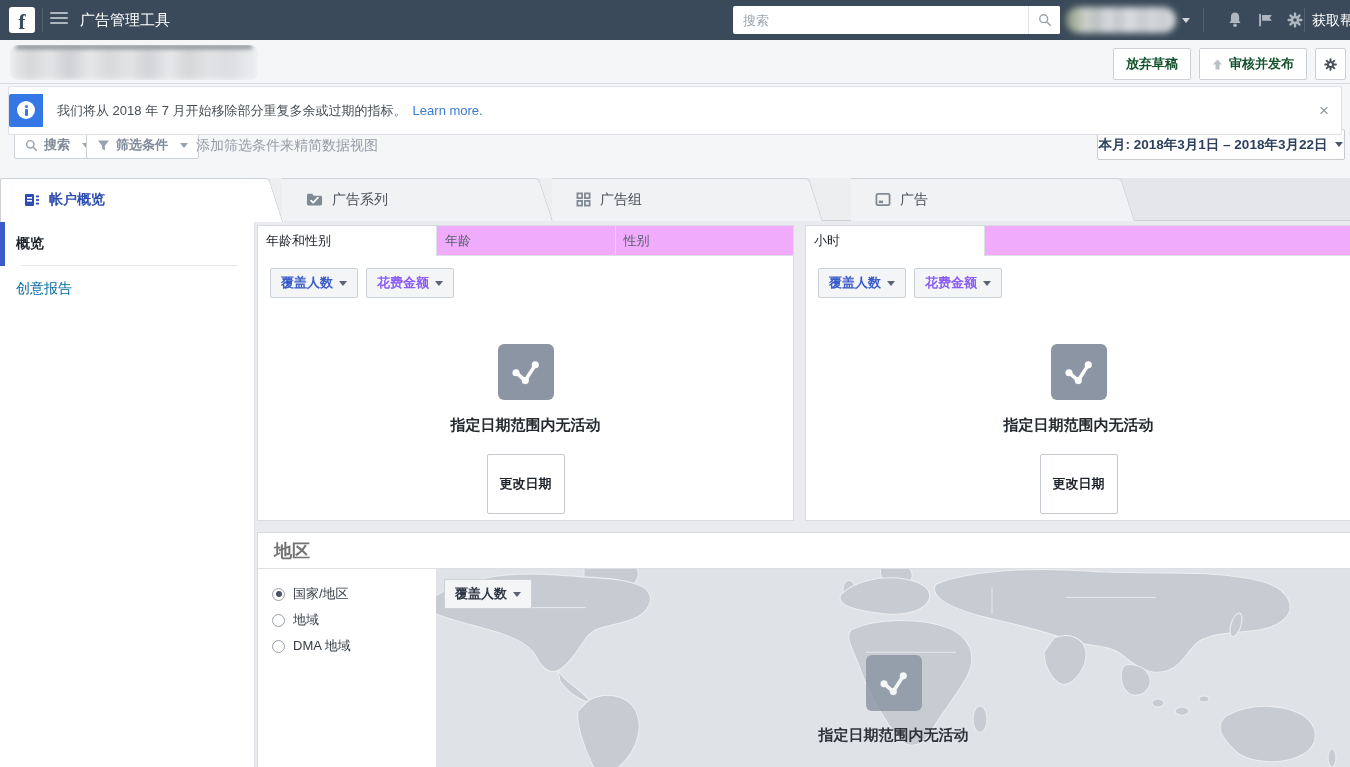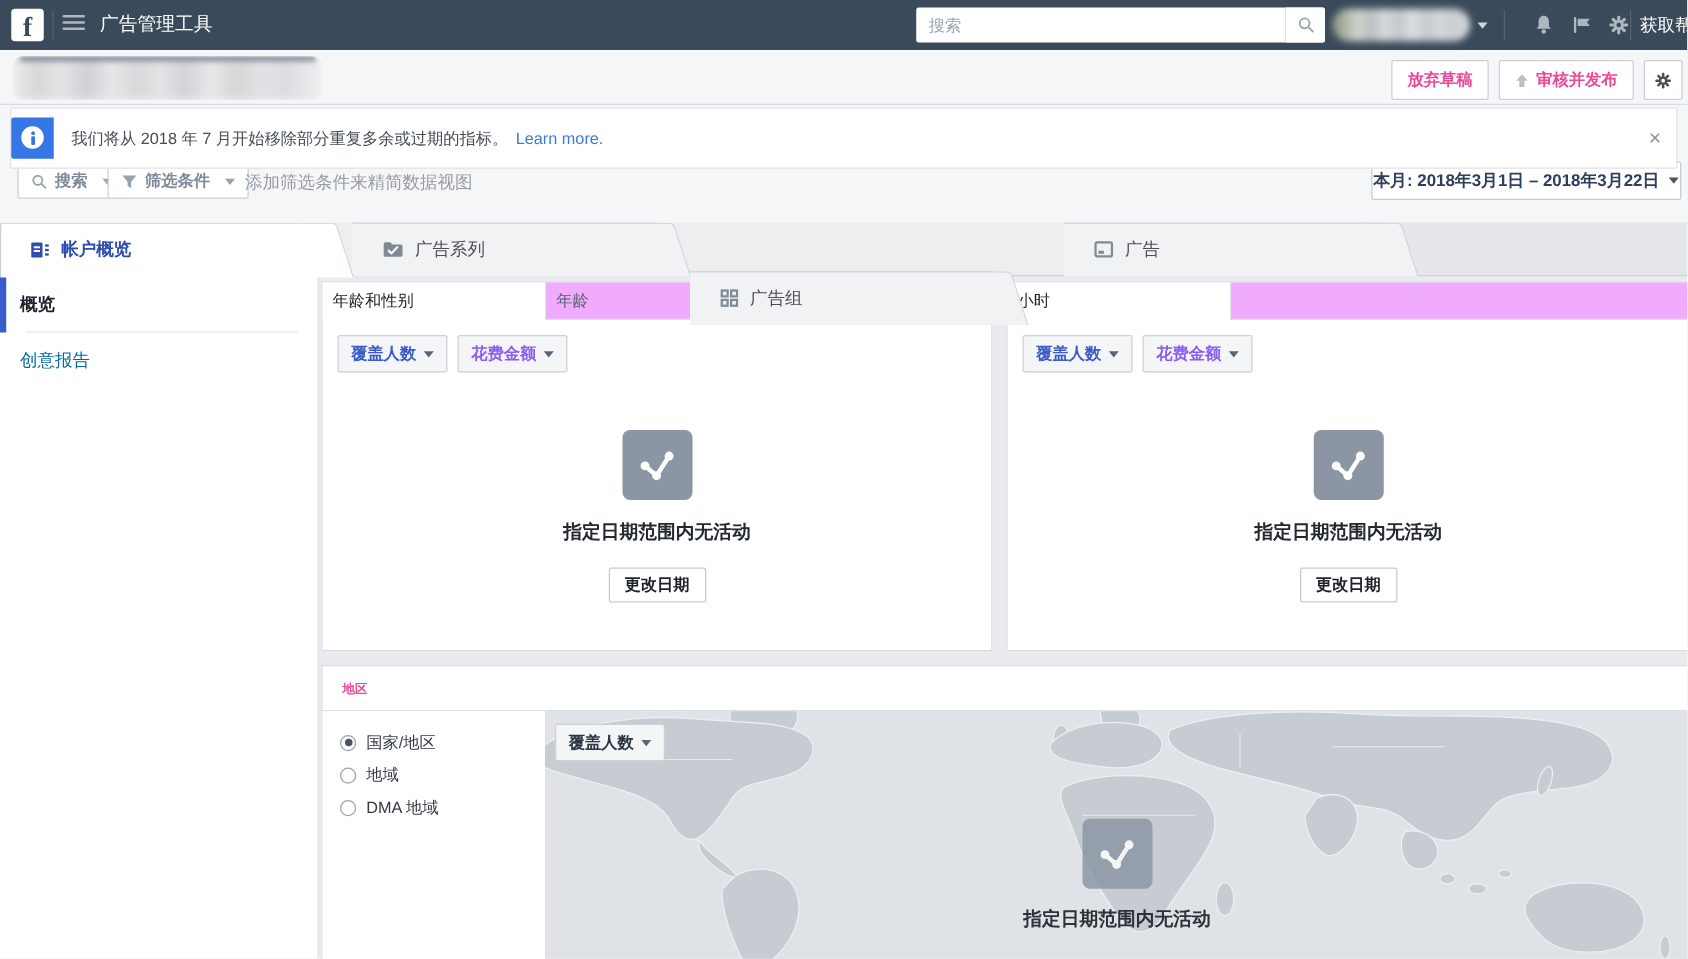--- a/index.html
+++ b/index.html
@@ -24,21 +24,21 @@
   .tb-icon { position:absolute; top:0; height:40px; display:flex; align-items:center; justify-content:center; width:26px; cursor:pointer; }
   .tb-help { position:absolute; left:1312px; top:0; height:40px; line-height:40px; color:#fff; font-size:14px; white-space:nowrap; cursor:pointer; }
 
   
   .draftbar { position:absolute; left:0; top:40px; width:1350px; height:44px; background:#f5f6f7; border-bottom:1px solid #d8dbe0; z-index:40; }
   .account-tab { position:absolute; left:10px; top:5px; width:248px; height:35px; border-radius:8px; overflow:hidden; cursor:pointer; }
   .account-tab .blob { position:absolute; inset:0; background:linear-gradient(90deg,#ececee 0%,#d6d7d9 8%,#e3e4e6 16%,#cfd0d3 24%,#e6e7e9 32%,#d8d9db 40%,#e2e3e5 48%,#d2d3d6 56%,#e7e8ea 64%,#d5d6d8 72%,#e1e2e4 80%,#dcdde0 88%,#eceef0 100%); filter:blur(3px); }
   .account-tab .blob-top { position:absolute; left:6px; right:6px; top:0; height:4px; background:#7e868e; filter:blur(2px); }
   .draft-actions { position:absolute; right:4px; top:8px; display:flex; gap:8px; }
   .btn { display:inline-flex; align-items:center; gap:6px; padding:6px 12px; background:#fff; border:1px solid #ccd0d5; border-radius:2px; font-size:13px; font-weight:bold; font-family:inherit; cursor:pointer; }
-  .btn.disabled { color:#ec4899; cursor:default; }
+  .btn.disabled { color:#14532d; cursor:default; }
   .btn.icon-only { padding:6px 7px; }
 
   
   .banner { position:absolute; left:8px; top:86px; width:1334px; height:49px; background:#fff; border:1px solid #dfe2e6; border-radius:2px; display:flex; align-items:center; z-index:30; }
   .banner-icon { width:34px; height:33px; background:#3578e5; border-radius:2px 0 0 2px; flex:none; position:relative; }
   .banner-icon .i-circle { position:absolute; left:8px; top:7px; width:18px; height:18px; background:#fff; border-radius:50%; }
   .banner-icon .i-dot { position:absolute; left:16px; top:11px; width:3px; height:3px; background:#3578e5; border-radius:50%; }
   .banner-icon .i-stem { position:absolute; left:16px; top:15px; width:3px; height:7px; background:#3578e5; border-radius:1px; }
   .banner-text { margin-left:14px; color:#464d55; font-size:13px; }
   .banner-link { color:#3b7bd4; margin-left:6px; cursor:pointer; text-decoration:none; }
@@ -57,21 +57,21 @@
   .tabsrow { position:absolute; left:0; top:178px; width:1350px; height:43px; border-bottom:1px solid #ccd1d8; background:linear-gradient(to right,#eceef0 0,#eceef0 1100px,#e4e6e9 1100px); z-index:20; }
   .tab { position:absolute; top:0; height:43px; cursor:pointer; }
   .tab .base { position:absolute; left:0; top:0; bottom:0; right:27px; background:#f0f2f4; border-top:1px solid #ccd1d8; }
   .tab .slant { position:absolute; top:0; bottom:0; right:13px; width:28px; background:#f0f2f4; border-top:1px solid #ccd1d8; border-right:1px solid #ccd1d8; border-top-right-radius:4px; transform:skewX(18deg); transform-origin:0 0; }
   .tab .lab { position:absolute; left:24px; top:0; height:43px; display:flex; align-items:center; gap:9px; color:#4b4f56; font-size:14px; white-space:nowrap; }
   .tab1 { left:0; width:282px; height:44px; z-index:5; }
   .tab1 .base { background:#fff; border-left:1px solid #ccd1d8; border-top-left-radius:3px; }
   .tab1 .slant { background:#fff; }
   .tab1 .lab { color:#2d4db0; font-weight:bold; }
   .tab2 { left:282px; width:270px; z-index:4; }
-  .tab3 { left:552px; width:270px; z-index:3;margin-top:39px; }
+  .tab3 { left:552px; width:270px; z-index:3; }
   .tab4 { left:851px; width:283px; z-index:2; }
 
   
   .main-bg { position:absolute; left:0; top:221px; width:1350px; height:546px; background:#e9ebee; z-index:1; }
   .sidebar { position:absolute; left:0; top:221px; width:255px; height:546px; background:#fff; border-right:1px solid #dcdfe3; z-index:6; }
   .side-item { position:relative; padding:14px 16px 13px; font-size:14px; cursor:pointer; color:#0369a1; }
   .side-item.active { color:#1d2129; font-weight:bold; border-left:5px solid #3b5bca; padding-left:11px; }
   .side-item.active::after { content:""; position:absolute; left:16px; right:16px; bottom:0; height:1px; background:#e4e6e9; }
 
   .panel { position:absolute; background:#fff; border:1px solid #d8dce1; z-index:5; }
@@ -85,25 +85,25 @@
   .metric-row { display:flex; gap:8px; }
   .metric-btn { display:inline-flex; align-items:center; padding:5px 10px; background:#f4f5f6; border:1px solid #ccd1d7; border-radius:2px; font-weight:bold; font-size:13px; cursor:pointer; }
   .metric-btn .caret { color:#5a6474; }
   .metric-blue { color:#3b5bca; }
   .metric-green { color:#8b5cf6;text-align:right; }
   .metric-dark { color:#2d3644; }
   .empty { display:flex; flex-direction:column; align-items:center; }
   .p-body .empty { margin-top:46px; }
   .chart-icon { width:56px; height:56px; border-radius:6px; background:#8b95a3; display:flex; align-items:center; justify-content:center; }
   .empty-msg { margin-top:16px; font-size:15px; font-weight:bold; color:#23292f; }
-  .change-date { margin-top:19px; padding:4px 12px; background:#fff; border:1px solid #c5cad1; border-radius:2px; font-weight:bold; font-size:13px; color:#1d2129; font-family:inherit; cursor:pointer; }
+  .change-date { margin-top:19px; padding:20px 12px; background:#fff; border:1px solid #c5cad1; border-radius:2px; font-weight:bold; font-size:13px; color:#1d2129; font-family:inherit; cursor:pointer; }
 
   
   .panelR { left:257px; top:532px; width:1095px; height:240px; }
-  .r-head { height:36px; border-bottom:1px solid #dcdfe3; display:flex; align-items:center; padding-left:16px; font-size:10px; font-weight:bold; color:#ec4899; }
+  .r-head { height:36px; border-bottom:1px solid #dcdfe3; display:flex; align-items:center; padding-left:16px; font-size:18px; font-weight:bold; color:#737373; }
   .r-body { display:flex; height:202px; }
   .r-left { width:178px; background:#fff; padding:16px 0 0 14px; }
   .radio-row { display:flex; align-items:center; gap:8px; margin-bottom:8px; cursor:pointer; font-size:13px; color:#333a42; }
   .radio { width:13px; height:13px; border-radius:50%; border:1px solid #9aa1a9; background:#fff; position:relative; flex:none; }
   .radio.selected::after { content:""; position:absolute; left:2.5px; top:2.5px; width:6px; height:6px; border-radius:50%; background:#4b5362; }
   .r-map { position:relative; flex:1; overflow:hidden; background:#dfe2e6; }
   .r-map svg.world { position:absolute; inset:0; width:100%; height:100%; }
   .map-metric { position:absolute; left:8px; top:10px; background:#f4f5f6; }
   .map-empty { position:absolute; left:0; right:0; top:86px; display:flex; flex-direction:column; align-items:center; }
   .map-empty .chart-icon { opacity:0.82; }

